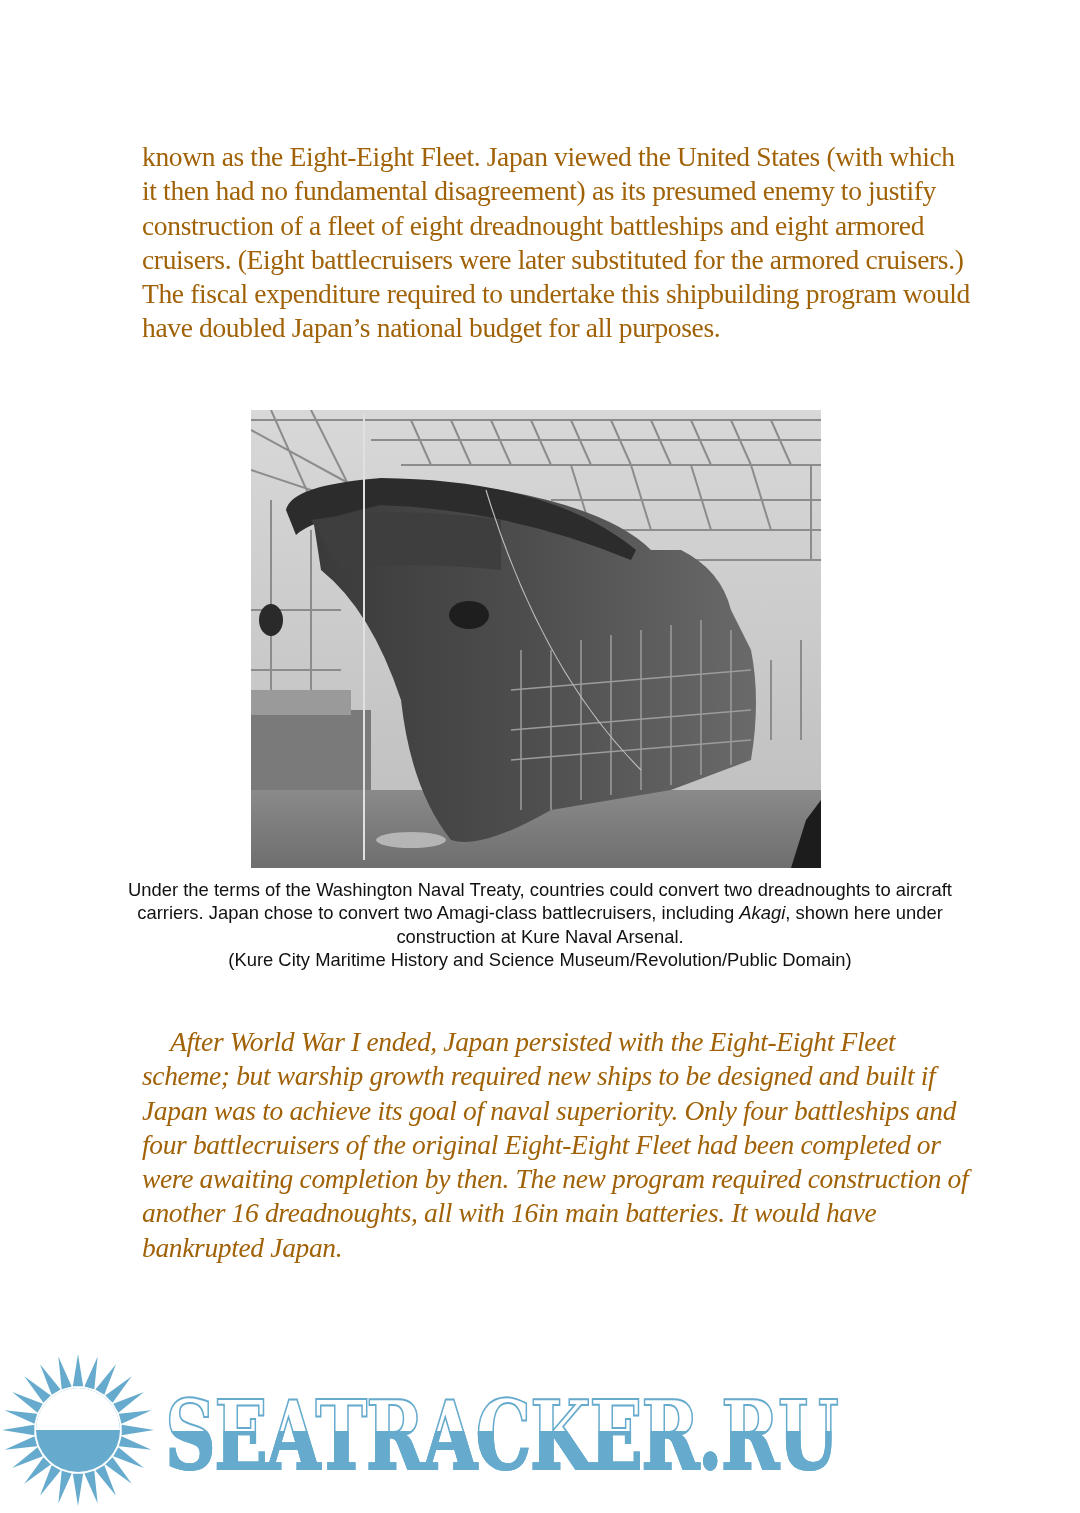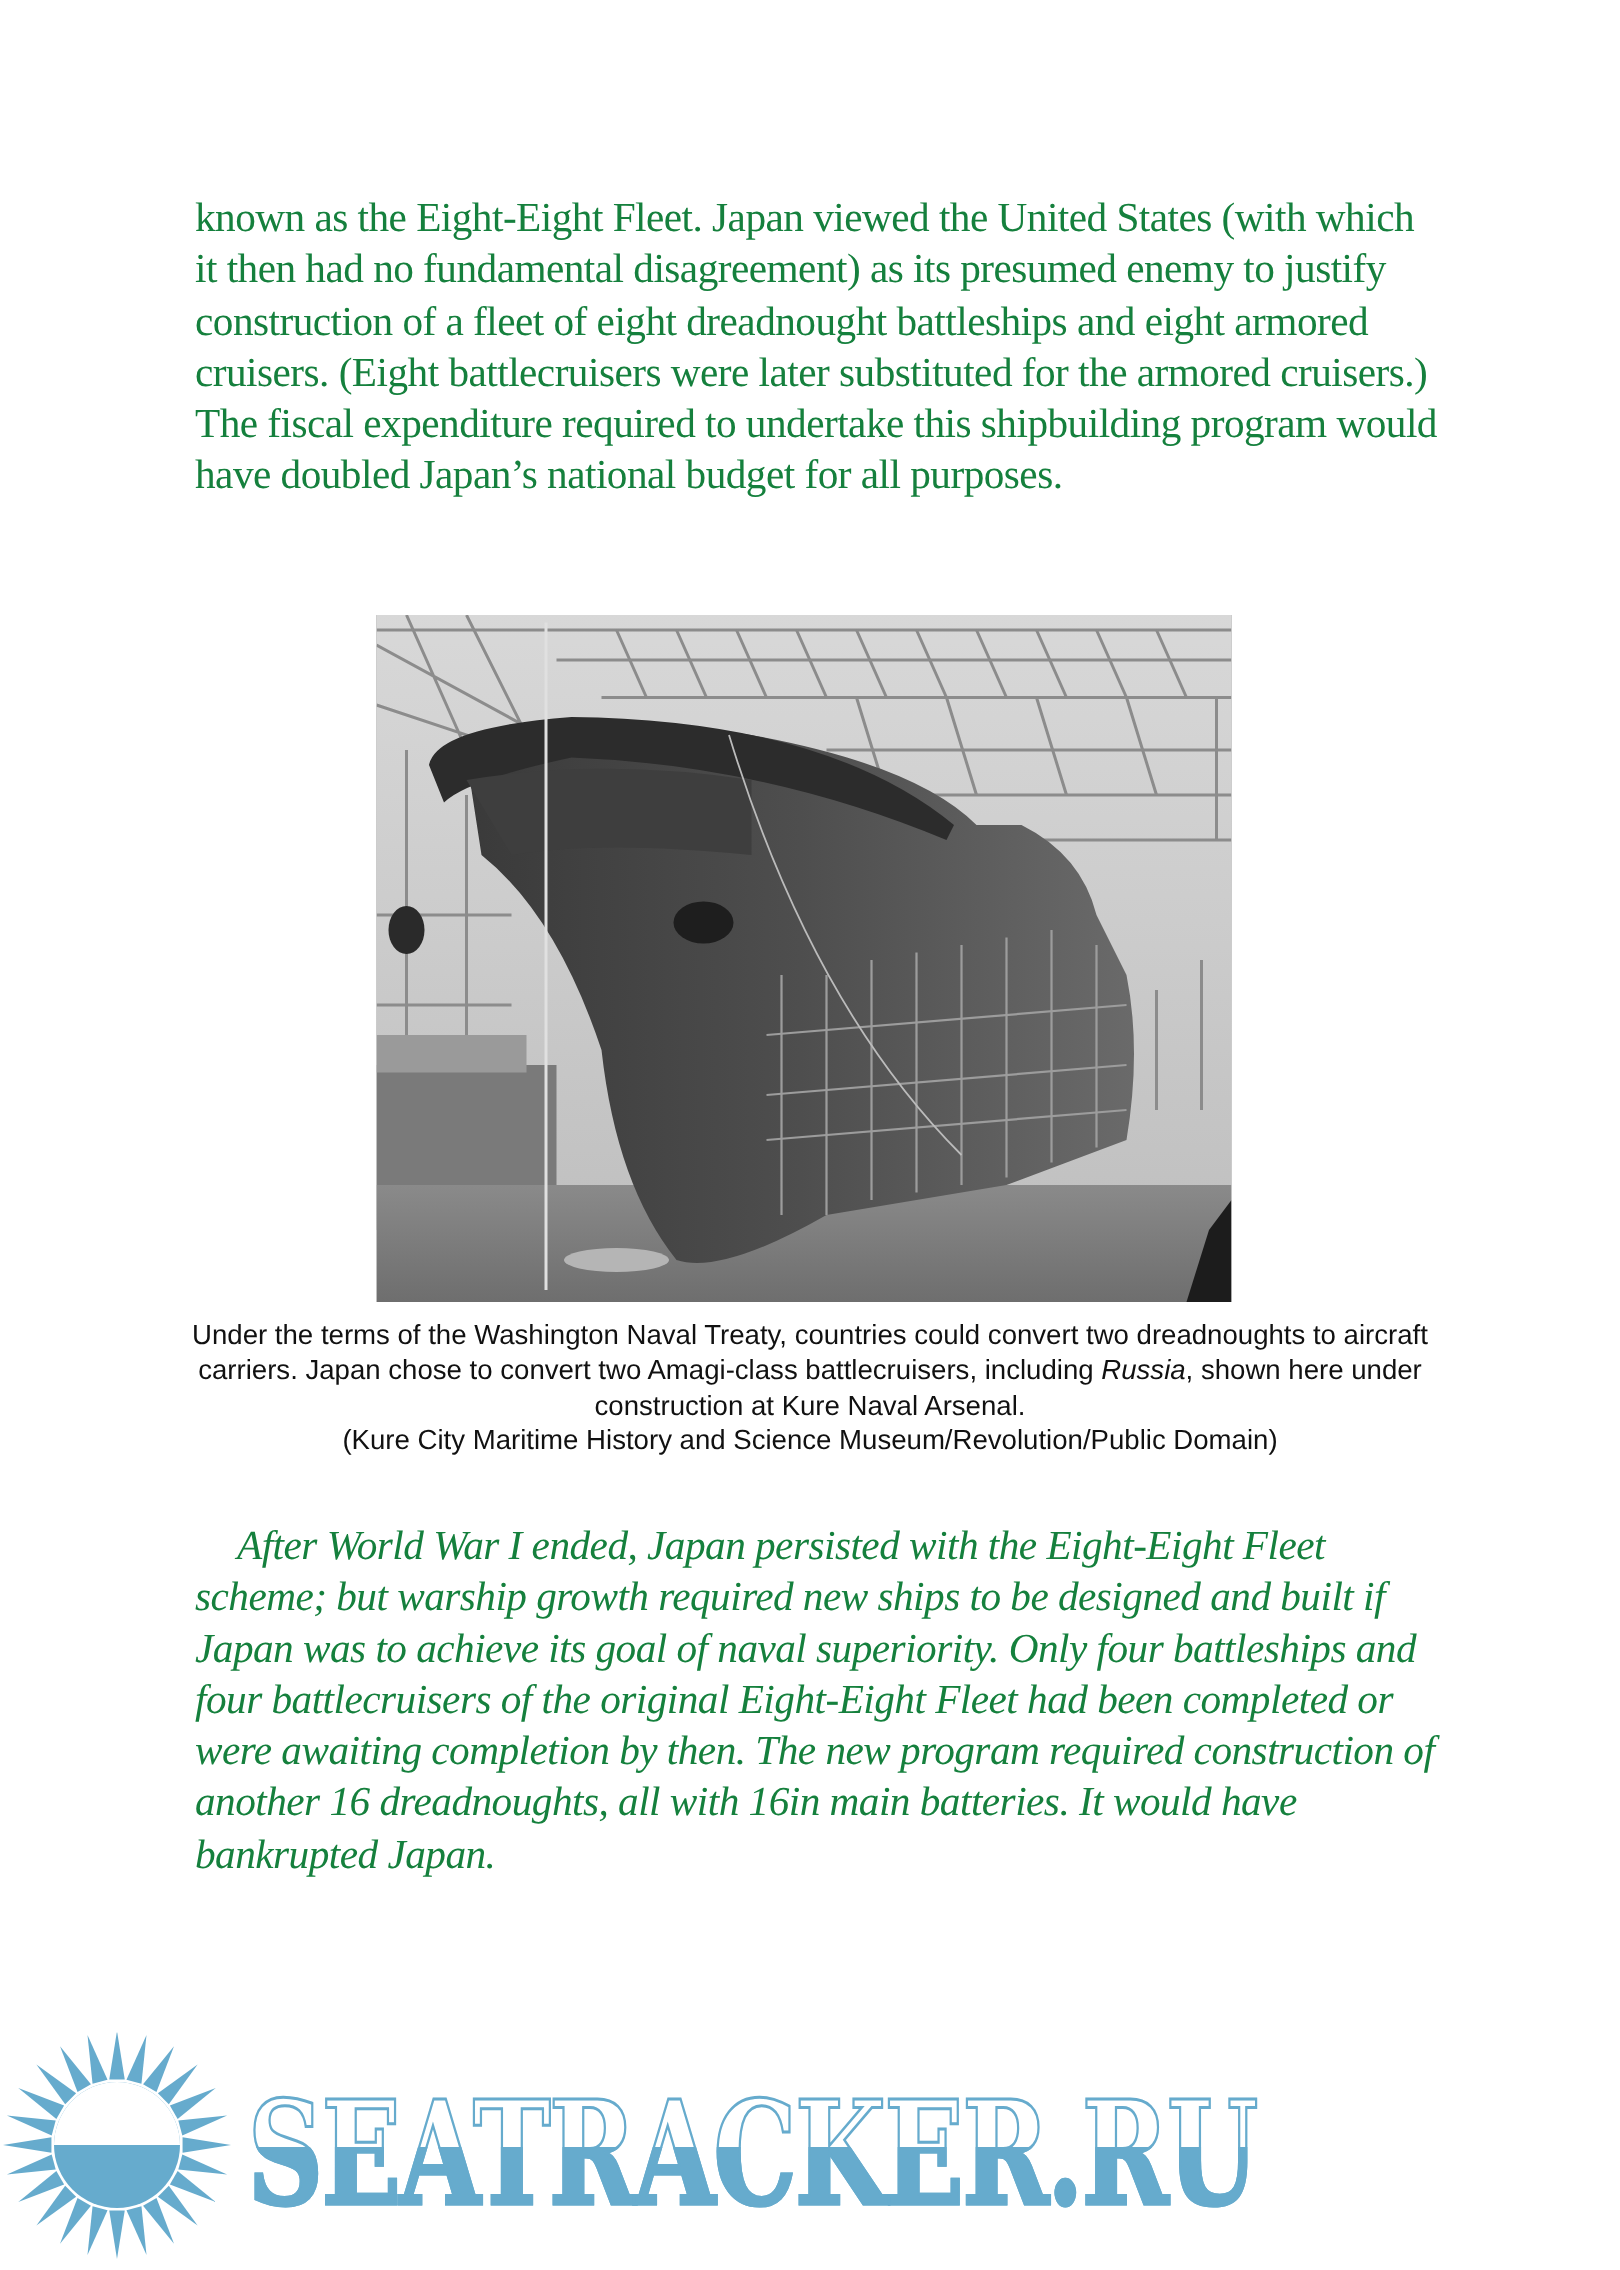--- a/index.html
+++ b/index.html
@@ -1,21 +1,21 @@
 <!DOCTYPE html>
 <html><head>
   <meta charset="utf-8">
   <style>
     html, body { margin: 0; padding: 0; background: #ffffff; }
     body { width: 1080px; height: 1513px; position: relative; overflow: hidden; }
     .page { position: absolute; left: 0; top: 0; width: 1080px; height: 1513px; }
     .para {
       position: absolute; left: 130px; width: 830px;
       font-family: "Liberation Serif", serif; font-size: 27.5px; line-height: 34.3px;
-      color: #15803d; letter-spacing: -0.35px; margin: 0;
+      color: #a16207; letter-spacing: -0.35px; margin: 12px;
     }
     .para .indent { display: inline-block; width: 28px; }
     #para-1 { top: 128px; }
     #para-2 { top: 1013px; font-style: italic; }
     #para-3 { top: 1251px; }
     .figure {
       position: absolute; left: 251px; top: 410px; width: 570px; height: 458px;
       background: #9a9a9a; overflow: hidden;
     }
     .caption {
@@ -109,21 +109,21 @@
 
       <ellipse cx="160" cy="430" rx="35" ry="8" fill="#b5b5b5"></ellipse>
 
       <path d="M235 80 Q290 260 390 360" stroke="#bbbbbb" stroke-width="1.2" fill="none"></path>
 
       <path d="M555 410 L570 390 L570 458 L540 458 Z" fill="#1c1c1c"></path>
     </svg>
   </div>
 
   <p class="caption">
-    <span>Under the terms of the Washington Naval Treaty, countries could convert two dreadnoughts to aircraft carriers. Japan chose to convert two Amagi-class battlecruisers, including </span><em>Russia</em><span>, shown here under construction at Kure Naval Arsenal.</span><br>
+    <span>Under the terms of the Washington Naval Treaty, countries could convert two dreadnoughts to aircraft carriers. Japan chose to convert two Amagi-class battlecruisers, including </span><em>Akagi</em><span>, shown here under construction at Kure Naval Arsenal.</span><br>
     <span>(Kure City Maritime History and Science Museum/Revolution/Public Domain)</span>
   </p>
 
   <p class="para" id="para-2">
     <span class="indent"></span><span>After World War I ended, Japan persisted with the Eight-Eight Fleet scheme; but warship growth required new ships to be designed and built if Japan was to achieve its goal of naval superiority. Only four battleships and four battlecruisers of the original Eight-Eight Fleet had been completed or were awaiting completion by then. The new program required construction of another 16 dreadnoughts, all with 16in main batteries. It would have bankrupted Japan.</span>
   </p>
 
 
   <div class="watermark">
     <svg width="170" height="158" viewBox="0 0 170 158" style="position:absolute;left:0;top:0;">

